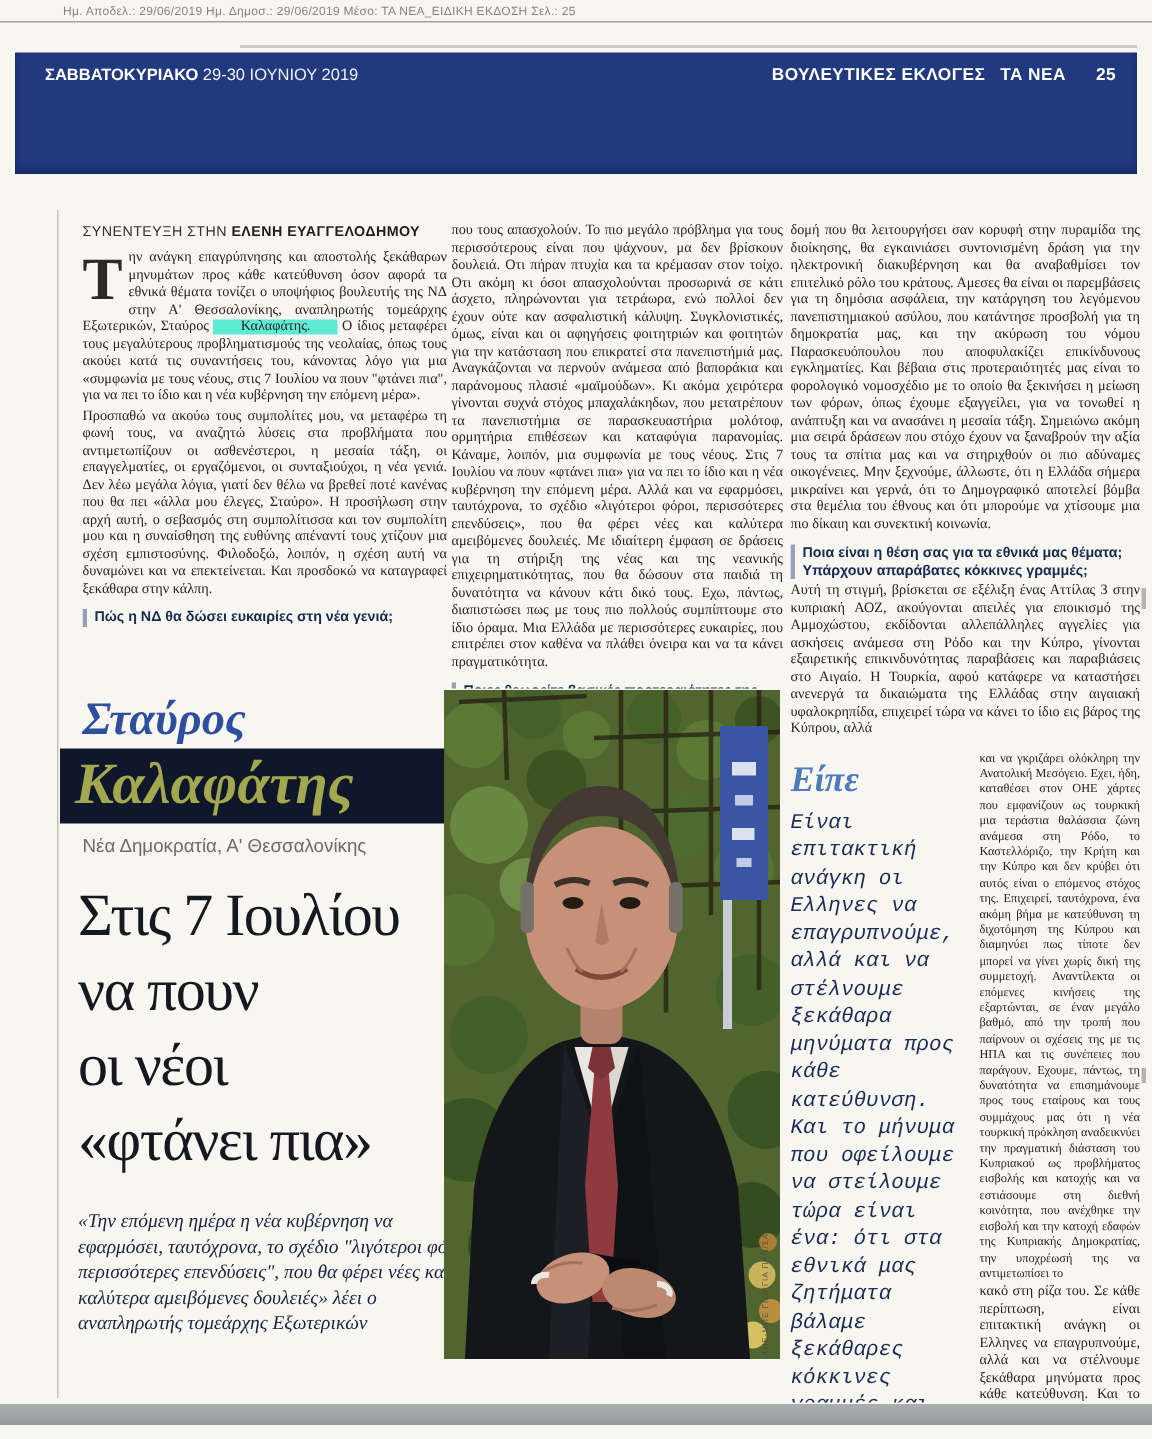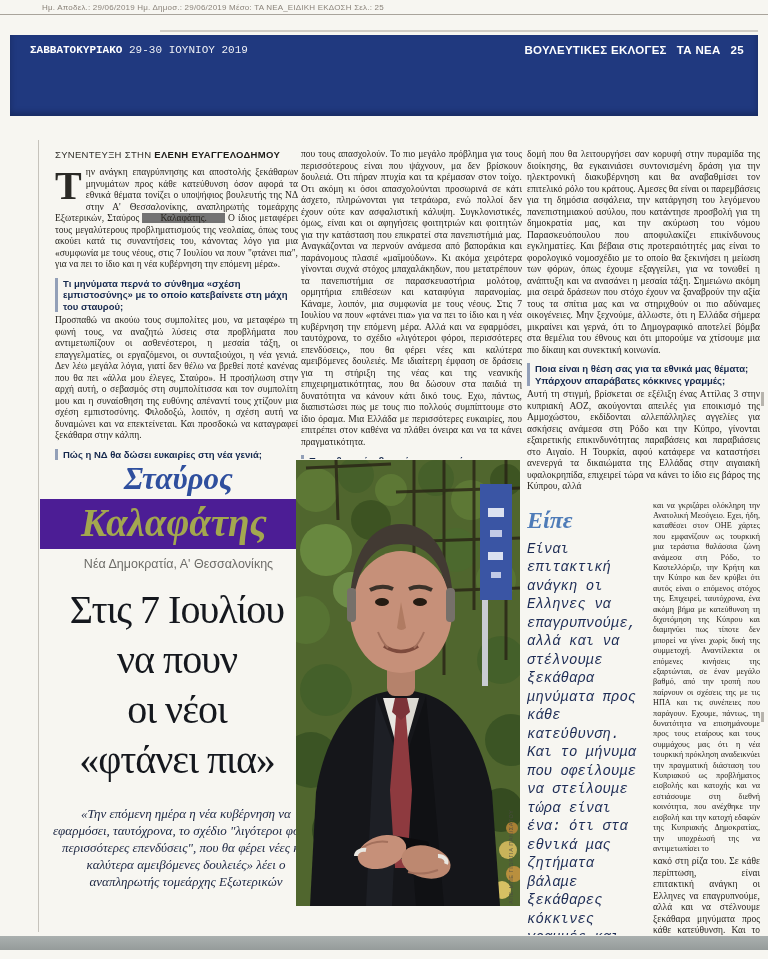--- a/index.html
+++ b/index.html
@@ -6,52 +6,52 @@
   body{width:768px;height:959px;position:relative;background:#f7f6f1;font-family:"Liberation Serif",serif;overflow:hidden;}
   .abs{position:absolute;}
 
   
   .scan-header{left:10px;top:3px;font-family:"Liberation Sans",sans-serif;font-size:8px;color:#8a837a;letter-spacing:.2px;padding-left:32px;}
   .scan-rule{left:0;top:14px;width:768px;height:1px;background:#a9a49c;}
   .scan-dashes{left:160px;top:30px;width:598px;height:2px;background:#cfccc6;}
 
   
   .masthead{left:10px;top:35px;width:748px;height:81px;background:#20397f;box-shadow:inset 0 -3px 6px rgba(0,0,0,.25);}
-  .mast-left{left:30px;top:44px;color:#fff;font-family:Liberation Mono, monospace;font-size:11px;}
+  .mast-left{left:30px;top:44px;color:#fff;font-family:Liberation Sans, sans-serif;font-size:11px;}
   .mast-left b{font-weight:700;}
   .mast-left span{font-weight:400;opacity:.92;}
   .mast-right{top:44px;right:24px;color:#fff;font-family:"Liberation Sans",sans-serif;font-size:11.5px;font-weight:700;letter-spacing:.3px;}
-  .mast-right .pg{margin-left:10px;}
+  .mast-right .pg{margin-left:20px;}
   .mast-right .brand{margin-left:10px;}
 
   
   .left-rule{left:38px;top:140px;width:1px;height:792px;background:#c6c3bc;}
   .edge-mark1{right:4px;top:392px;width:3px;height:14px;background:#b7b4ad;}
   .edge-mark2{right:4px;top:712px;width:3px;height:10px;background:#b7b4ad;}
   .footer-bar{left:0;top:936px;width:768px;height:14px;background:linear-gradient(#aab0af,#959b9a);}
 
   
   .col{position:absolute;overflow:hidden;}
   .col1{left:55px;top:149px;width:243px;height:312px;}
   .col2{left:301px;top:149px;width:221px;height:310px;}
   .col3{left:527px;top:149px;width:233px;height:786px;}
 
   .kicker{font-family:"Liberation Sans",sans-serif;font-size:9.5px;color:#33312c;margin:0 0 7px 0;letter-spacing:.3px;}
   .kicker b{font-weight:700;color:#1d1c19;}
 
   p.body-txt{font-size:9.5px;line-height:11.5px;color:#27241e;text-align:justify;margin:0 0 2px 0;}
   .dropcap{float:left;font-size:40px;line-height:34px;font-weight:700;color:#2b2a26;padding:2px 4px 0 0;}
-  .hl{background:#737373;padding:0 18px;}
+  .hl{background:#5eead4;padding:0 18px;}
 
   .q{font-family:"Liberation Sans",sans-serif;font-weight:700;font-size:9.5px;line-height:11.5px;color:#16294e;border-left:3px solid #93a0b8;padding-left:5px;margin:7px 0 3px 0;}
 
   
-  .profile{left:40px;top:462px;width:262px;text-align:center;}
+  .profile{left:40px;top:462px;width:262px;}
   .first-name{font-style:italic;font-weight:700;font-size:31px;color:#2f4f9e;padding-left:15px;line-height:34px;}
-  .last-name{margin-top:3px;background:#4c1d95;font-style:italic;font-weight:700;font-size:39px;line-height:46px;color:#a3a74f;padding:1px 4px 3px 10px;}
+  .last-name{margin-top:3px;background:#0f172a;font-style:italic;font-weight:700;font-size:39px;line-height:46px;color:#a3a74f;padding:1px 4px 3px 10px;}
   .party{margin-top:8px;padding-left:15px;font-family:"Liberation Sans",sans-serif;font-size:12.5px;color:#6d6c68;}
   .headline{margin-top:14px;padding-left:12px;font-size:40px;line-height:50px;color:#15181e;letter-spacing:-1px;}
   .deck{margin-top:20px;padding-left:12px;font-style:italic;font-size:13px;line-height:17px;color:#1a2440;width:268px;}
 
   
   .photo{left:296px;top:460px;width:224px;height:446px;}
   .photo-credit{left:508px;top:800px;height:104px;writing-mode:vertical-rl;transform:rotate(180deg);font-family:"Liberation Sans",sans-serif;font-size:5.5px;letter-spacing:.6px;color:#4d4a44;opacity:.85;}
 
   
   .pullquote{float:left;width:118px;margin:6px 8px 2px 0;}
@@ -72,21 +72,20 @@
 <div class="abs mast-right"><span>ΒΟΥΛΕΥΤΙΚΕΣ ΕΚΛΟΓΕΣ</span><span class="brand">ΤΑ ΝΕΑ</span><span class="pg">25</span></div>
 
 <div class="abs left-rule"></div>
 <div class="abs edge-mark1"></div>
 <div class="abs edge-mark2"></div>
 <div class="abs footer-bar"></div>
 
 <div class="col col1">
   <p class="kicker"><span>ΣΥΝΕΝΤΕΥΞΗ ΣΤΗΝ </span><b>ΕΛΕΝΗ ΕΥΑΓΓΕΛΟΔΗΜΟΥ</b></p>
   <p class="body-txt"><span class="dropcap">Τ</span><span>ην ανάγκη επαγρύπνησης και αποστολής ξεκάθαρων μηνυμάτων προς κάθε κατεύθυνση όσον αφορά τα εθνικά θέματα τονίζει ο υποψήφιος βουλευτής της ΝΔ στην Α' Θεσσαλονίκης, αναπληρωτής τομεάρχης Εξωτερικών, Σταύρος </span><span class="hl">Καλαφάτης.</span><span> Ο ίδιος μεταφέρει τους μεγαλύτερους προβληματισμούς της νεολαίας, όπως τους ακούει κατά τις συναντήσεις του, κάνοντας λόγο για μια «συμφωνία με τους νέους, στις 7 Ιουλίου να πουν "φτάνει πια", για να πει το ίδιο και η νέα κυβέρνηση την επόμενη μέρα».</span></p>
-  <p class="q">Τι μηνύματα περνά το σύνθημα «σχέση εμπιστοσύνης» με το οποίο κατεβαίνετε στη μάχη του σταυρού;</p>
   <p class="body-txt">Προσπαθώ να ακούω τους συμπολίτες μου, να μεταφέρω τη φωνή τους, να αναζητώ λύσεις στα προβλήματα που αντιμετωπίζουν οι ασθενέστεροι, η μεσαία τάξη, οι επαγγελματίες, οι εργαζόμενοι, οι συνταξιούχοι, η νέα γενιά. Δεν λέω μεγάλα λόγια, γιατί δεν θέλω να βρεθεί ποτέ κανένας που θα πει «άλλα μου έλεγες, Σταύρο». Η προσήλωση στην αρχή αυτή, ο σεβασμός στη συμπολίτισσα και τον συμπολίτη μου και η συναίσθηση της ευθύνης απέναντί τους χτίζουν μια σχέση εμπιστοσύνης. Φιλοδοξώ, λοιπόν, η σχέση αυτή να δυναμώνει και να επεκτείνεται. Και προσδοκώ να καταγραφεί ξεκάθαρα στην κάλπη.</p>
   <p class="q">Πώς η ΝΔ θα δώσει ευκαιρίες στη νέα γενιά;</p>
 
 </div>
 
 <div class="col col2">
   <p class="body-txt">που τους απασχολούν. Το πιο μεγάλο πρόβλημα για τους περισσότερους είναι που ψάχνουν, μα δεν βρίσκουν δουλειά. Οτι πήραν πτυχία και τα κρέμασαν στον τοίχο. Οτι ακόμη κι όσοι απασχολούνται προσωρινά σε κάτι άσχετο, πληρώνονται για τετράωρα, ενώ πολλοί δεν έχουν ούτε καν ασφαλιστική κάλυψη. Συγκλονιστικές, όμως, είναι και οι αφηγήσεις φοιτητριών και φοιτητών για την κατάσταση που επικρατεί στα πανεπιστήμιά μας. Αναγκάζονται να περνούν ανάμεσα από βαποράκια και παράνομους πλασιέ «μαϊμούδων». Κι ακόμα χειρότερα γίνονται συχνά στόχος μπαχαλάκηδων, που μετατρέπουν τα πανεπιστήμια σε παρασκευαστήρια μολότοφ, ορμητήρια επιθέσεων και καταφύγια παρανομίας. Κάναμε, λοιπόν, μια συμφωνία με τους νέους. Στις 7 Ιουλίου να πουν «φτάνει πια» για να πει το ίδιο και η νέα κυβέρνηση την επόμενη μέρα. Αλλά και να εφαρμόσει, ταυτόχρονα, το σχέδιο «λιγότεροι φόροι, περισσότερες επενδύσεις», που θα φέρει νέες και καλύτερα αμειβόμενες δουλειές. Με ιδιαίτερη έμφαση σε δράσεις για τη στήριξη της νέας και της νεανικής επιχειρηματικότητας, που θα δώσουν στα παιδιά τη δυνατότητα να κάνουν κάτι δικό τους. Εχω, πάντως, διαπιστώσει πως με τους πιο πολλούς συμπίπτουμε στο ίδιο όραμα. Μια Ελλάδα με περισσότερες ευκαιρίες, που επιτρέπει στον καθένα να πλάθει όνειρα και να τα κάνει πραγματικότητα.</p>
   <p class="q">Ποιες θεωρείτε βασικές προτεραιότητες της επόμενης κυβέρνησης;</p>
 
 </div>

